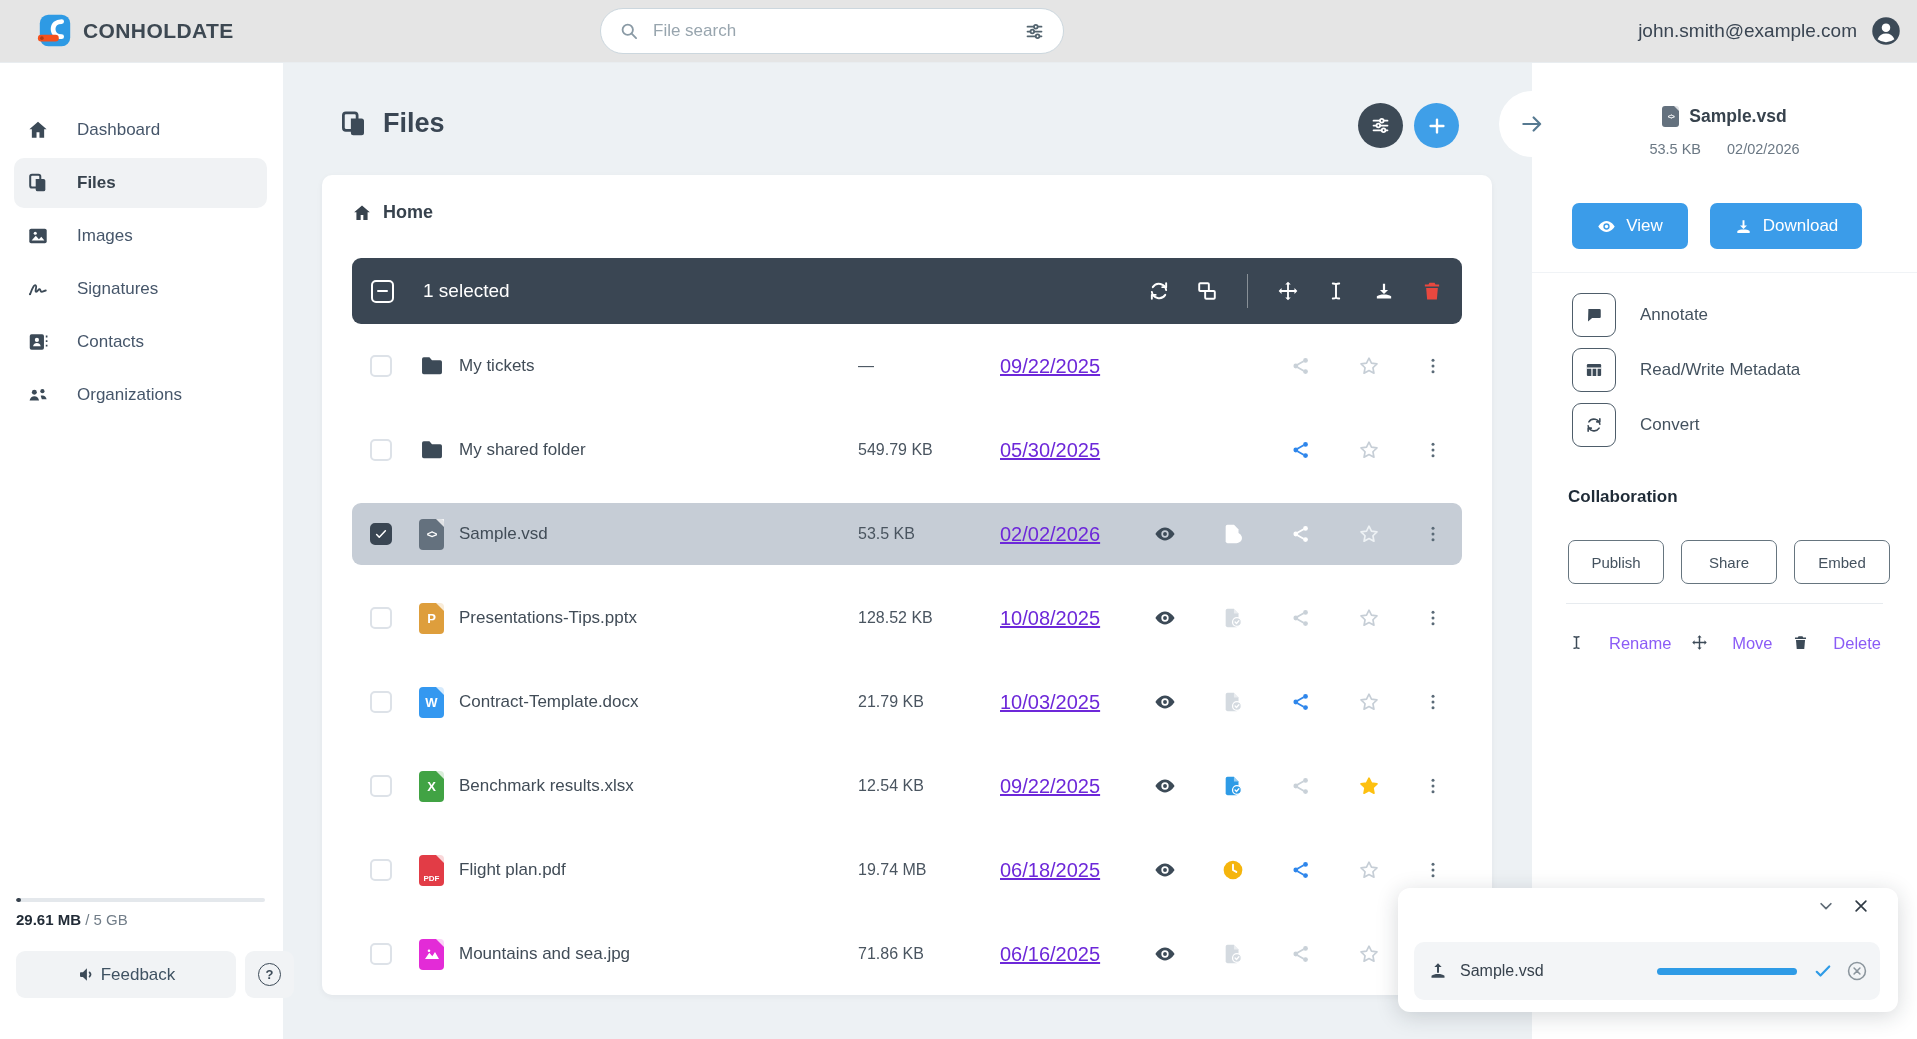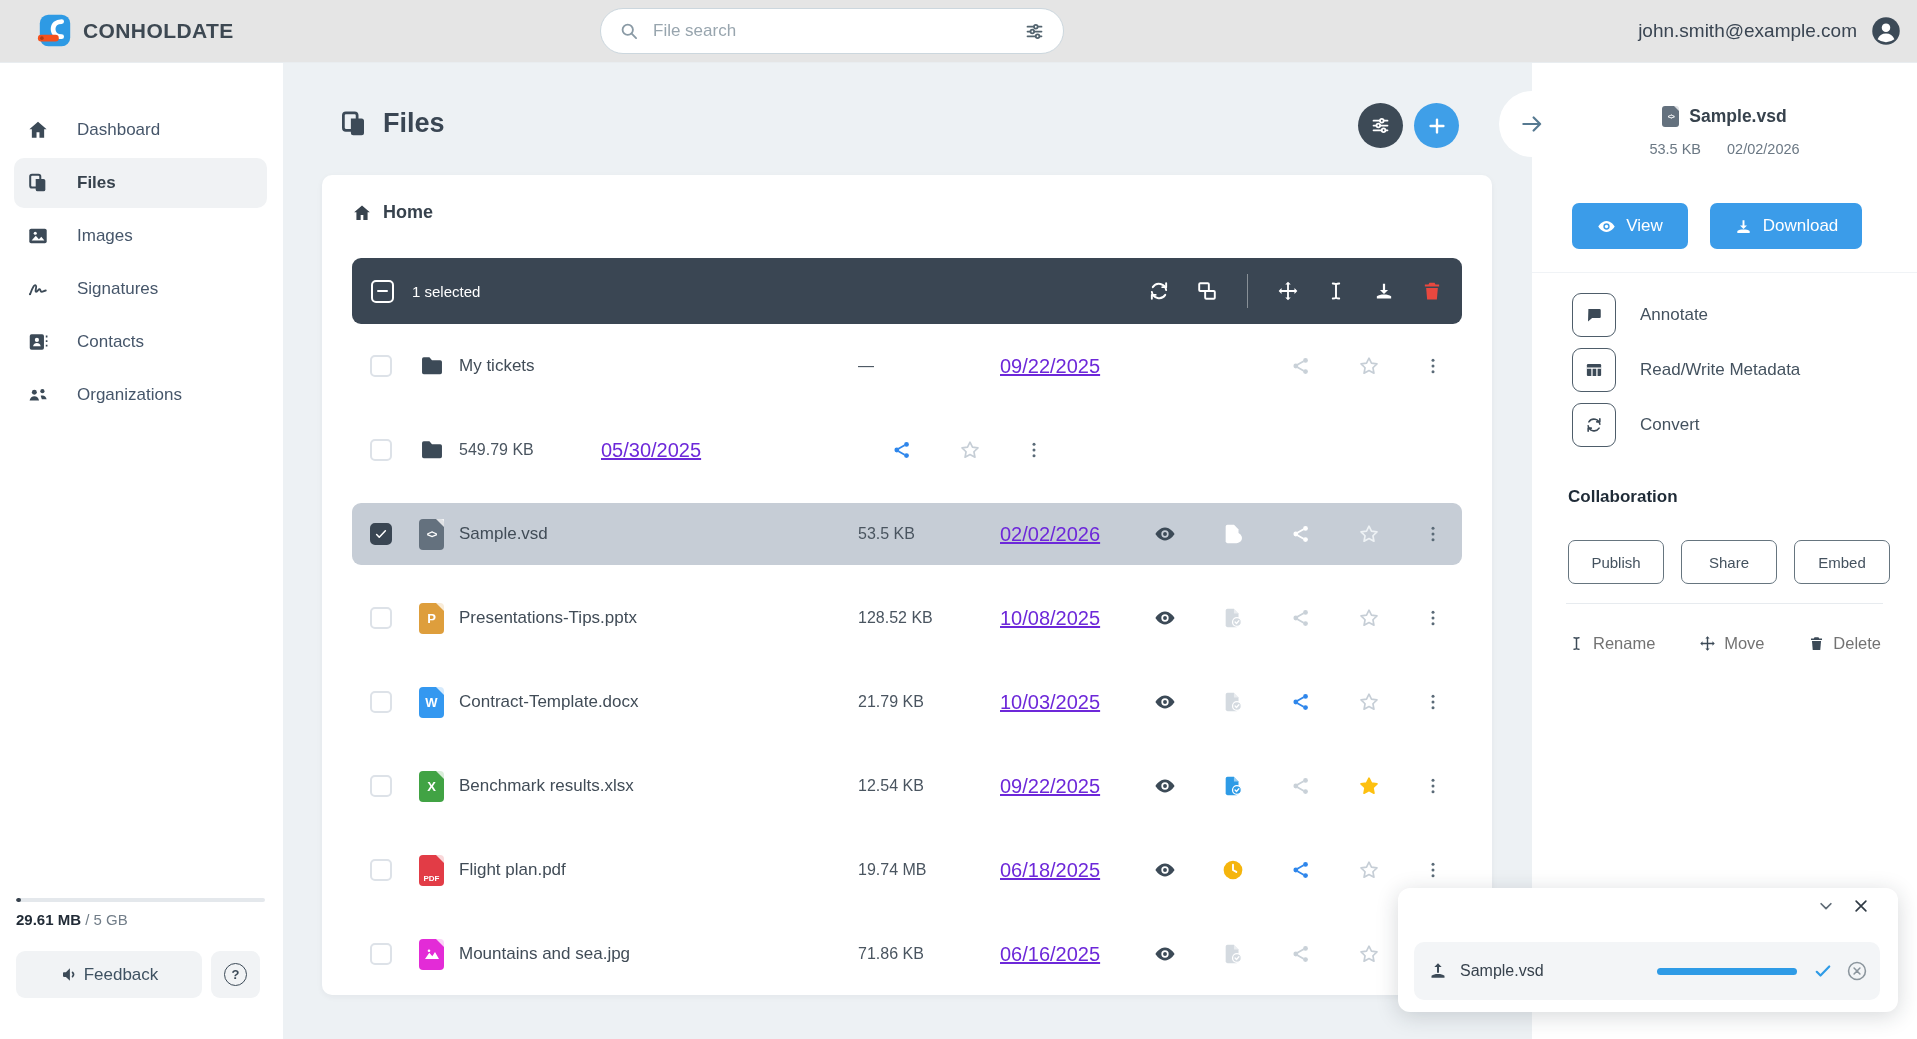--- a/index.html
+++ b/index.html
@@ -33,21 +33,21 @@
   .side-item.active{background:#f0f2f4;}
   .side-item .ic{width:22px;height:22px;color:#3c4a57;flex:none;}
   .side-label{margin-left:28px;font-size:17px;color:#46566a;}
   .side-item.active .side-label{font-weight:700;color:#37424d;}
   .storage{position:absolute;left:16px;top:836px;width:249px;}
   .storage .bar{height:4px;background:#e4e8ec;border-radius:2px;overflow:hidden;}
   .storage .bar .fill{height:100%;width:5px;background:#37424d;border-radius:2px;}
   .storage .txt{margin-top:9px;font-size:15px;color:#717d88;}
   .storage .txt b{color:#212b36;font-weight:700;}
   .side-btns{position:absolute;left:16px;top:889px;display:flex;gap:9px;}
-  .feedback-btn{width:186px;height:47px;background:#f1f3f5;border:none;border-radius:9px;display:flex;
+  .feedback-btn{width:220px;height:47px;background:#f1f3f5;border:none;border-radius:9px;display:flex;
                 align-items:center;justify-content:center;gap:5px;font-size:17px;color:#3f5262;
                 cursor:pointer;font-family:inherit;}
   .feedback-btn .ic{width:19px;height:19px;color:#3c4a57;}
   .help-btn{width:49px;height:47px;background:#f1f3f5;border:none;border-radius:9px;display:flex;
             align-items:center;justify-content:center;cursor:pointer;}
   .help-q{width:21px;height:21px;border:1.8px solid #3c4a57;border-radius:50%;display:flex;align-items:center;
           justify-content:center;font-size:13px;font-weight:700;color:#3c4a57;}
 
   
   .main{position:absolute;left:283px;top:62px;width:1249px;bottom:0;background:#edf1f4;}
@@ -68,21 +68,21 @@
              border-radius:10px;box-shadow:0 2px 6px rgba(30,42,55,.05);overflow:hidden;}
   .breadcrumb{position:absolute;left:30px;top:27px;display:flex;align-items:center;gap:11px;
               font-size:18px;font-weight:700;color:#37424d;}
   .breadcrumb .ic{width:20px;height:20px;color:#37424d;}
 
   .sel-toolbar{position:absolute;left:30px;top:83px;width:1110px;height:66px;background:#3a4653;
                border-radius:9px;display:flex;align-items:center;padding:0 19px;box-sizing:border-box;}
   .indet{width:23px;height:23px;border:2px solid #fff;border-radius:5px;display:flex;align-items:center;
          justify-content:center;cursor:pointer;box-sizing:border-box;}
   .indet::before{content:"";width:11px;height:2.5px;background:#fff;border-radius:1px;}
-  .sel-label{margin-left:18px;color:#fff;font-size:15px;}
+  .sel-label{margin-left:29px;color:#fff;font-size:19px;}
   .sel-actions{margin-left:auto;display:flex;align-items:center;gap:26px;}
   .tb-btn{background:none;border:none;color:#fff;width:22px;height:22px;padding:0;cursor:pointer;}
   .tb-btn .ic{width:22px;height:22px;}
   .tb-btn.danger{color:#e8483f;}
   .tb-divider{width:1px;height:34px;background:rgba(255,255,255,.4);margin:0 3px;}
 
   .rows{position:absolute;left:30px;top:149px;width:1110px;}
   .frow{display:flex;align-items:center;height:84px;}
   .frow.selected{height:62px;margin:11px 0;background:#c6cdd6;border-radius:9px;}
   .cell{flex:none;}
@@ -138,21 +138,21 @@
   .p-action .box{width:44px;height:44px;border:1px solid #4e5d6a;border-radius:9px;display:flex;
                  align-items:center;justify-content:center;color:#3c4a57;flex:none;box-sizing:border-box;}
   .p-action .box .ic{width:18px;height:18px;}
   .p-action .lbl{font-size:17px;color:#44525f;}
   .p-collab-h{position:absolute;top:425px;left:36px;font-size:17px;font-weight:700;color:#1f2b37;}
   .p-collab{position:absolute;top:478px;left:36px;display:flex;gap:17px;}
   .btn-outline{width:96px;height:44px;border:1px solid #66757f;border-radius:7px;background:#fff;
                color:#44525f;font-size:15px;cursor:pointer;font-family:inherit;}
   .p-div2{position:absolute;top:541px;left:34px;right:34px;height:1px;background:#e7ebef;}
   .p-foot{position:absolute;top:572px;left:36px;right:36px;display:flex;justify-content:space-between;}
-  .p-foot .fa{display:flex;align-items:center;gap:8px;color:#737373;font-size:16.5px;cursor:pointer;}
+  .p-foot .fa{display:flex;align-items:flex-start;gap:24px;color:#8b5cf6;font-size:16.5px;cursor:pointer;}
   .p-foot .fa .ic{width:17px;height:17px;color:#3c4a57;}
 
   
   .popup{position:absolute;left:1398px;top:888px;width:500px;height:124px;background:#fff;border-radius:12px;
          box-shadow:0 4px 22px rgba(30,40,50,.18);z-index:20;}
   .popup-title{position:absolute;left:0;right:0;top:10px;text-align:center;font-size:16px;color:#3b4650;}
   .popup-ctrl{position:absolute;right:28px;top:9px;display:flex;gap:17px;align-items:center;}
   .popup-ctrl .ic{cursor:pointer;}
   .pc-chev{width:18px;height:18px;color:#5f6b76;}
   .pc-close{width:18px;height:18px;color:#2f3a44;}
@@ -425,20 +425,21 @@
             <span class="cell c-check">
               <span class="checkbox"></span>
             </span>
             <span class="cell c-icon">
               <span class="ic row-folder">
                 <svg viewBox="0 0 24 24" fill="currentColor">
                   <path d="M2.8 5.6A1.6 1.6 0 0 1 4.4 4h5.2L12 6.6h7.6a1.6 1.6 0 0 1 1.6 1.6v9.9a1.6 1.6 0 0 1-1.6 1.6H4.4a1.6 1.6 0 0 1-1.6-1.6z"></path>
                 </svg>
               </span>
             </span>
+            <span class="cell c-name">My shared folder</span>
             <span class="cell c-size">549.79 KB</span>
             <span class="cell c-date">05/30/2025</span>
             <span class="cell c-act"></span>
             <span class="cell c-act"></span>
             <span class="cell c-act">
               <button class="act-btn share-active">
                 <span class="ic sm">
                   <svg viewBox="0 0 24 24" fill="currentColor">
                     <circle cx="5.8" cy="12" r="2.9"></circle>
                     <circle cx="17.4" cy="5.3" r="2.9"></circle>

